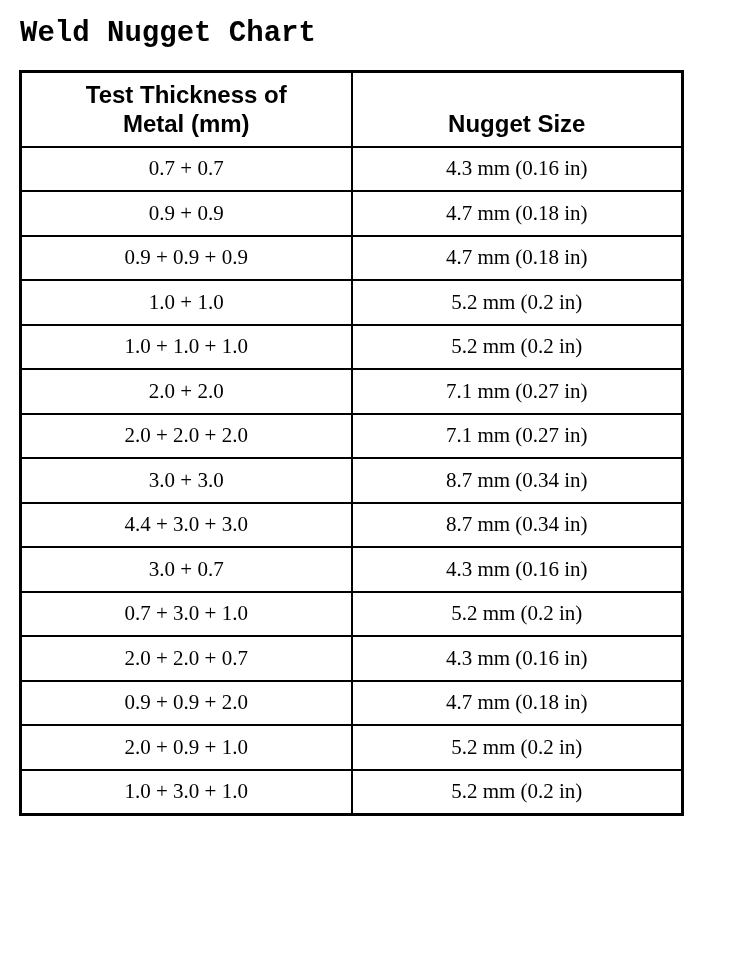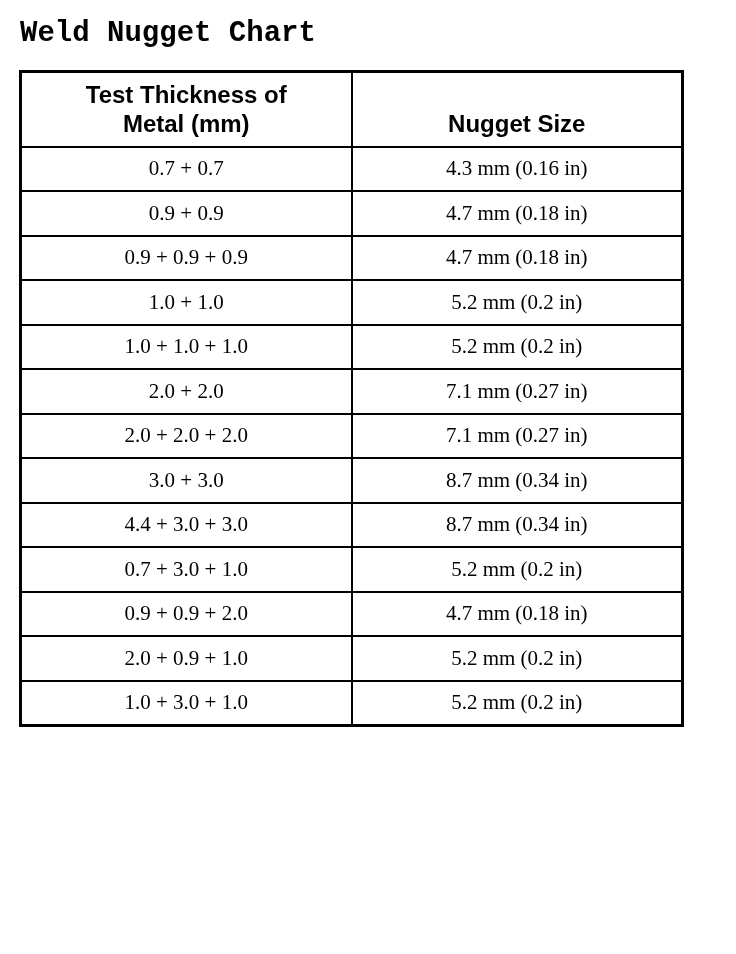--- a/index.html
+++ b/index.html
@@ -111,22 +111,30 @@
     </tr>
     <tr>
       <td>3.0 + 3.0</td>
       <td>8.7 mm (0.34 in)</td>
     </tr>
     <tr>
       <td>4.4 + 3.0 + 3.0</td>
       <td>8.7 mm (0.34 in)</td>
     </tr>
     <tr>
+      <td>3.0 + 0.7</td>
+      <td>4.3 mm (0.16 in)</td>
+    </tr>
+    <tr>
       <td>0.7 + 3.0 + 1.0</td>
       <td>5.2 mm (0.2 in)</td>
+    </tr>
+    <tr>
+      <td>2.0 + 2.0 + 0.7</td>
+      <td>4.3 mm (0.16 in)</td>
     </tr>
     <tr>
       <td>0.9 + 0.9 + 2.0</td>
       <td>4.7 mm (0.18 in)</td>
     </tr>
     <tr>
       <td>2.0 + 0.9 + 1.0</td>
       <td>5.2 mm (0.2 in)</td>
     </tr>
     <tr>

